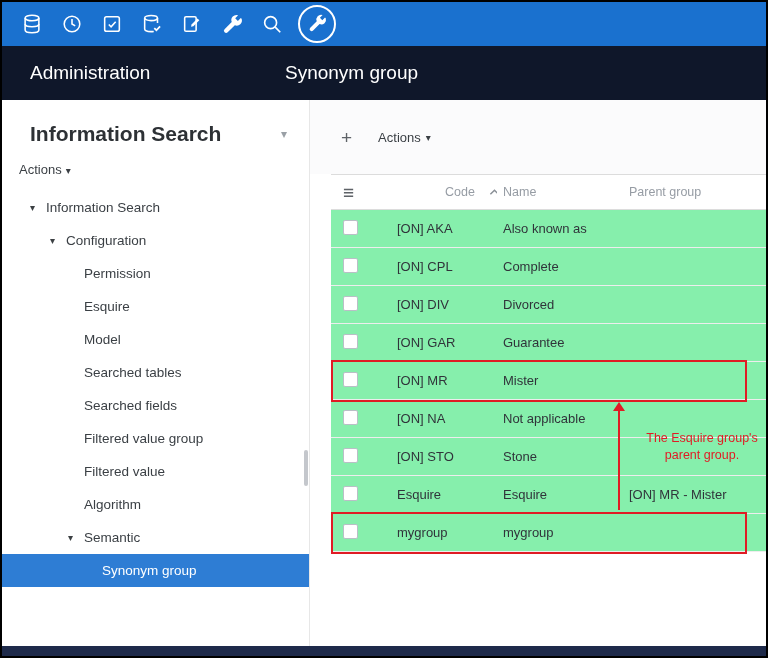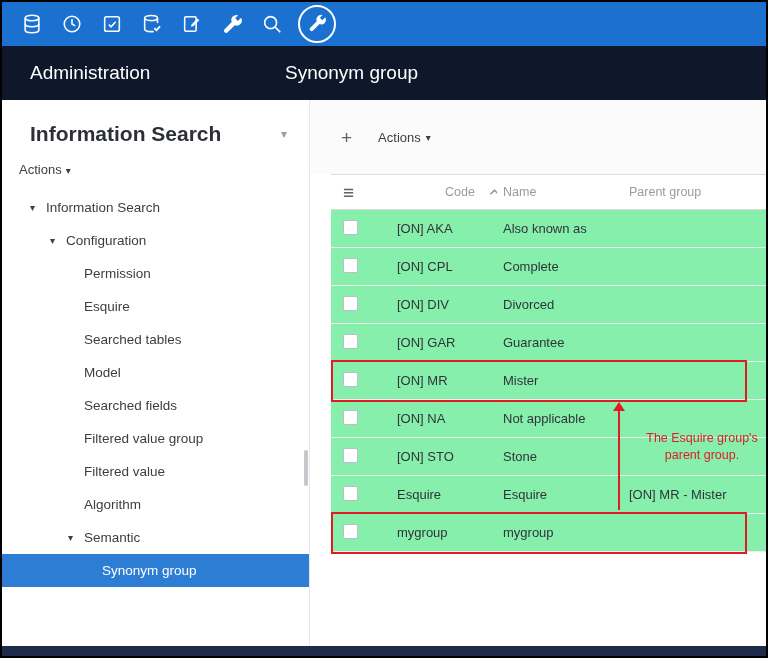--- a/index.html
+++ b/index.html
@@ -162,24 +162,24 @@
             <span class="caret">▾</span>
             <span>Configuration</span>
           </div>
         <div class="ti lvl2">
             <span>Permission</span>
           </div>
         <div class="ti lvl2">
             <span>Esquire</span>
           </div>
         <div class="ti lvl2">
+            <span>Model</span>
+          </div>
+        <div class="ti lvl2">
             <span>Searched tables</span>
-          </div>
-        <div class="ti lvl2">
-            <span>Model</span>
           </div>
         <div class="ti lvl2">
             <span>Searched fields</span>
           </div>
         <div class="ti lvl2">
             <span>Filtered value group</span>
           </div>
         <div class="ti lvl2">
             <span>Filtered value</span>
           </div>

